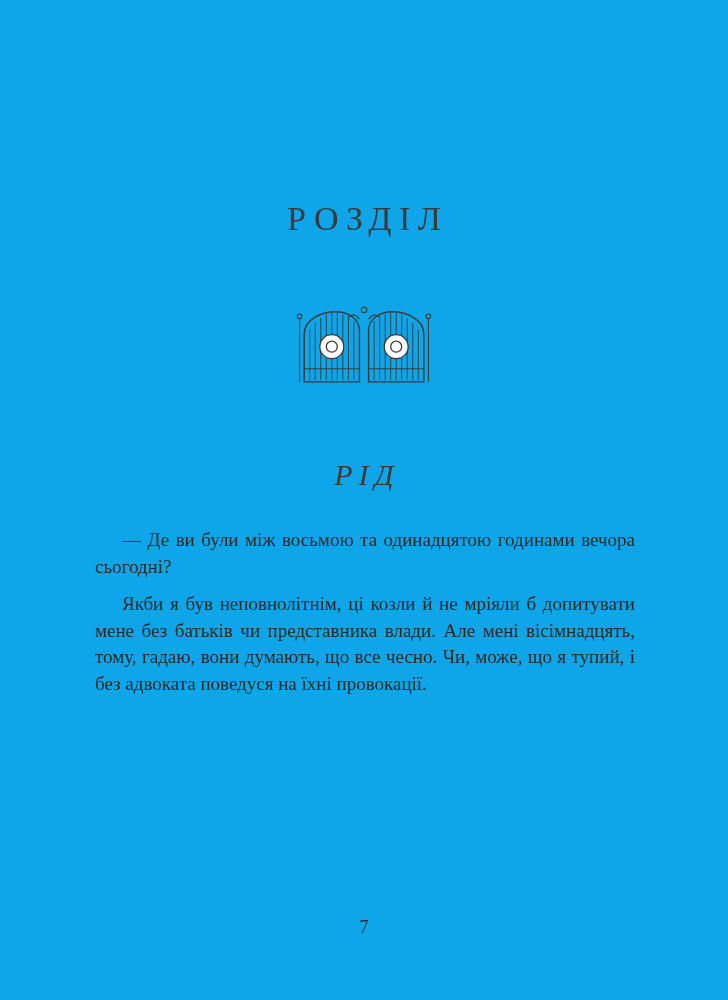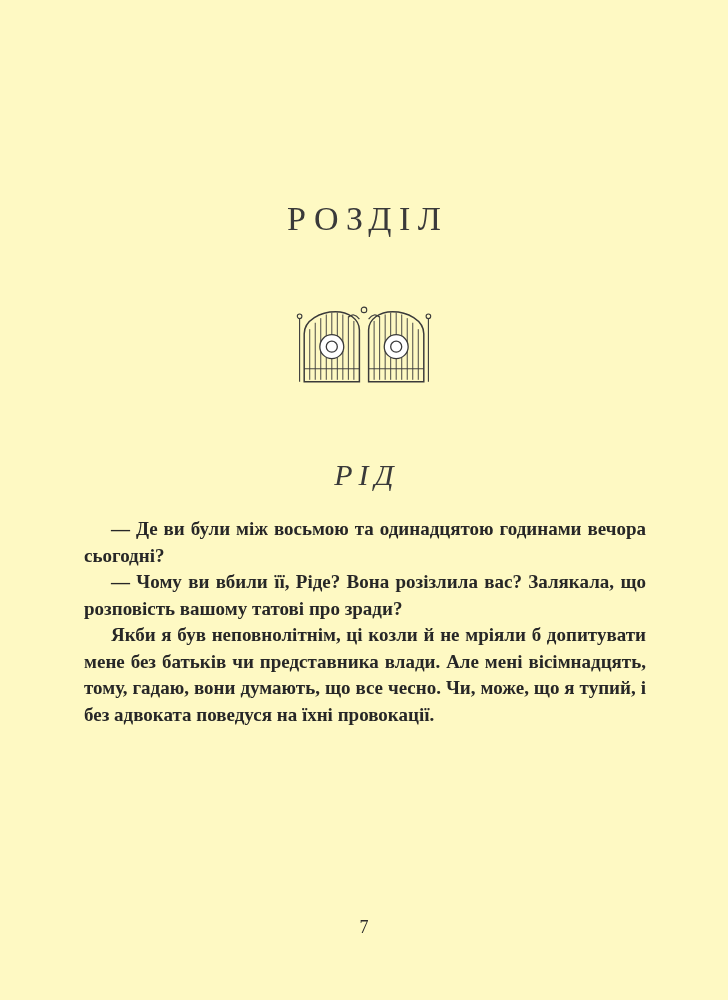--- a/index.html
+++ b/index.html
@@ -4,21 +4,21 @@
 <style>
   html, body {
     margin: 0;
     padding: 0;
     background: #ffffff;
   }
   .page {
     position: relative;
     width: 728px;
     height: 1000px;
-    background: #fef9c3;
+    background: #0ea5e9;
     font-family: "Liberation Serif", "DejaVu Serif", serif;
     color: #2b2b2b;
     overflow: hidden;
   }
   .chapter-heading {
     position: absolute;
     top: 174px;
     left: 0;
     right: 0;
     text-align: center;
@@ -56,23 +56,22 @@
     position: absolute;
     top: 516px;
     left: 84px;
     width: 562px;
     font-size: 19px;
     line-height: 26.5px;
     text-align: justify;
     color: #272727;
   }
   .body-text p.para {
-    margin: 0;
+    margin: 11px;
     text-indent: 27px;
-    font-weight: bold;
   }
   .page-number {
     position: absolute;
     top: 917px;
     left: 0;
     right: 0;
     text-align: center;
     font-size: 18px;
     color: #2b2b2b;
   }
@@ -139,19 +138,18 @@
           <circle cx="145" cy="17" r="2.5"></circle>
         </g>
       </svg>
     </span>
   </div>
 
   <h2 class="section-title">РІД</h2>
 
   <div class="body-text">
       <p class="para">— Де ви були між восьмою та одинадцятою годинами вечора сьогодні?</p>
-      <p class="para">— Чому ви вбили її, Ріде? Вона розізлила вас? Залякала, що розповість вашому татові про зради?</p>
       <p class="para">Якби я був неповнолітнім, ці козли й не мріяли б допитувати мене без батьків чи представника влади. Але мені вісімнадцять, тому, гадаю, вони думають, що все чесно. Чи, може, що я тупий, і без адвоката поведуся на їхні провокації.</p>
     </div>
 
   <div class="page-number">7</div>
 
 </div>
 
 </body></html>

